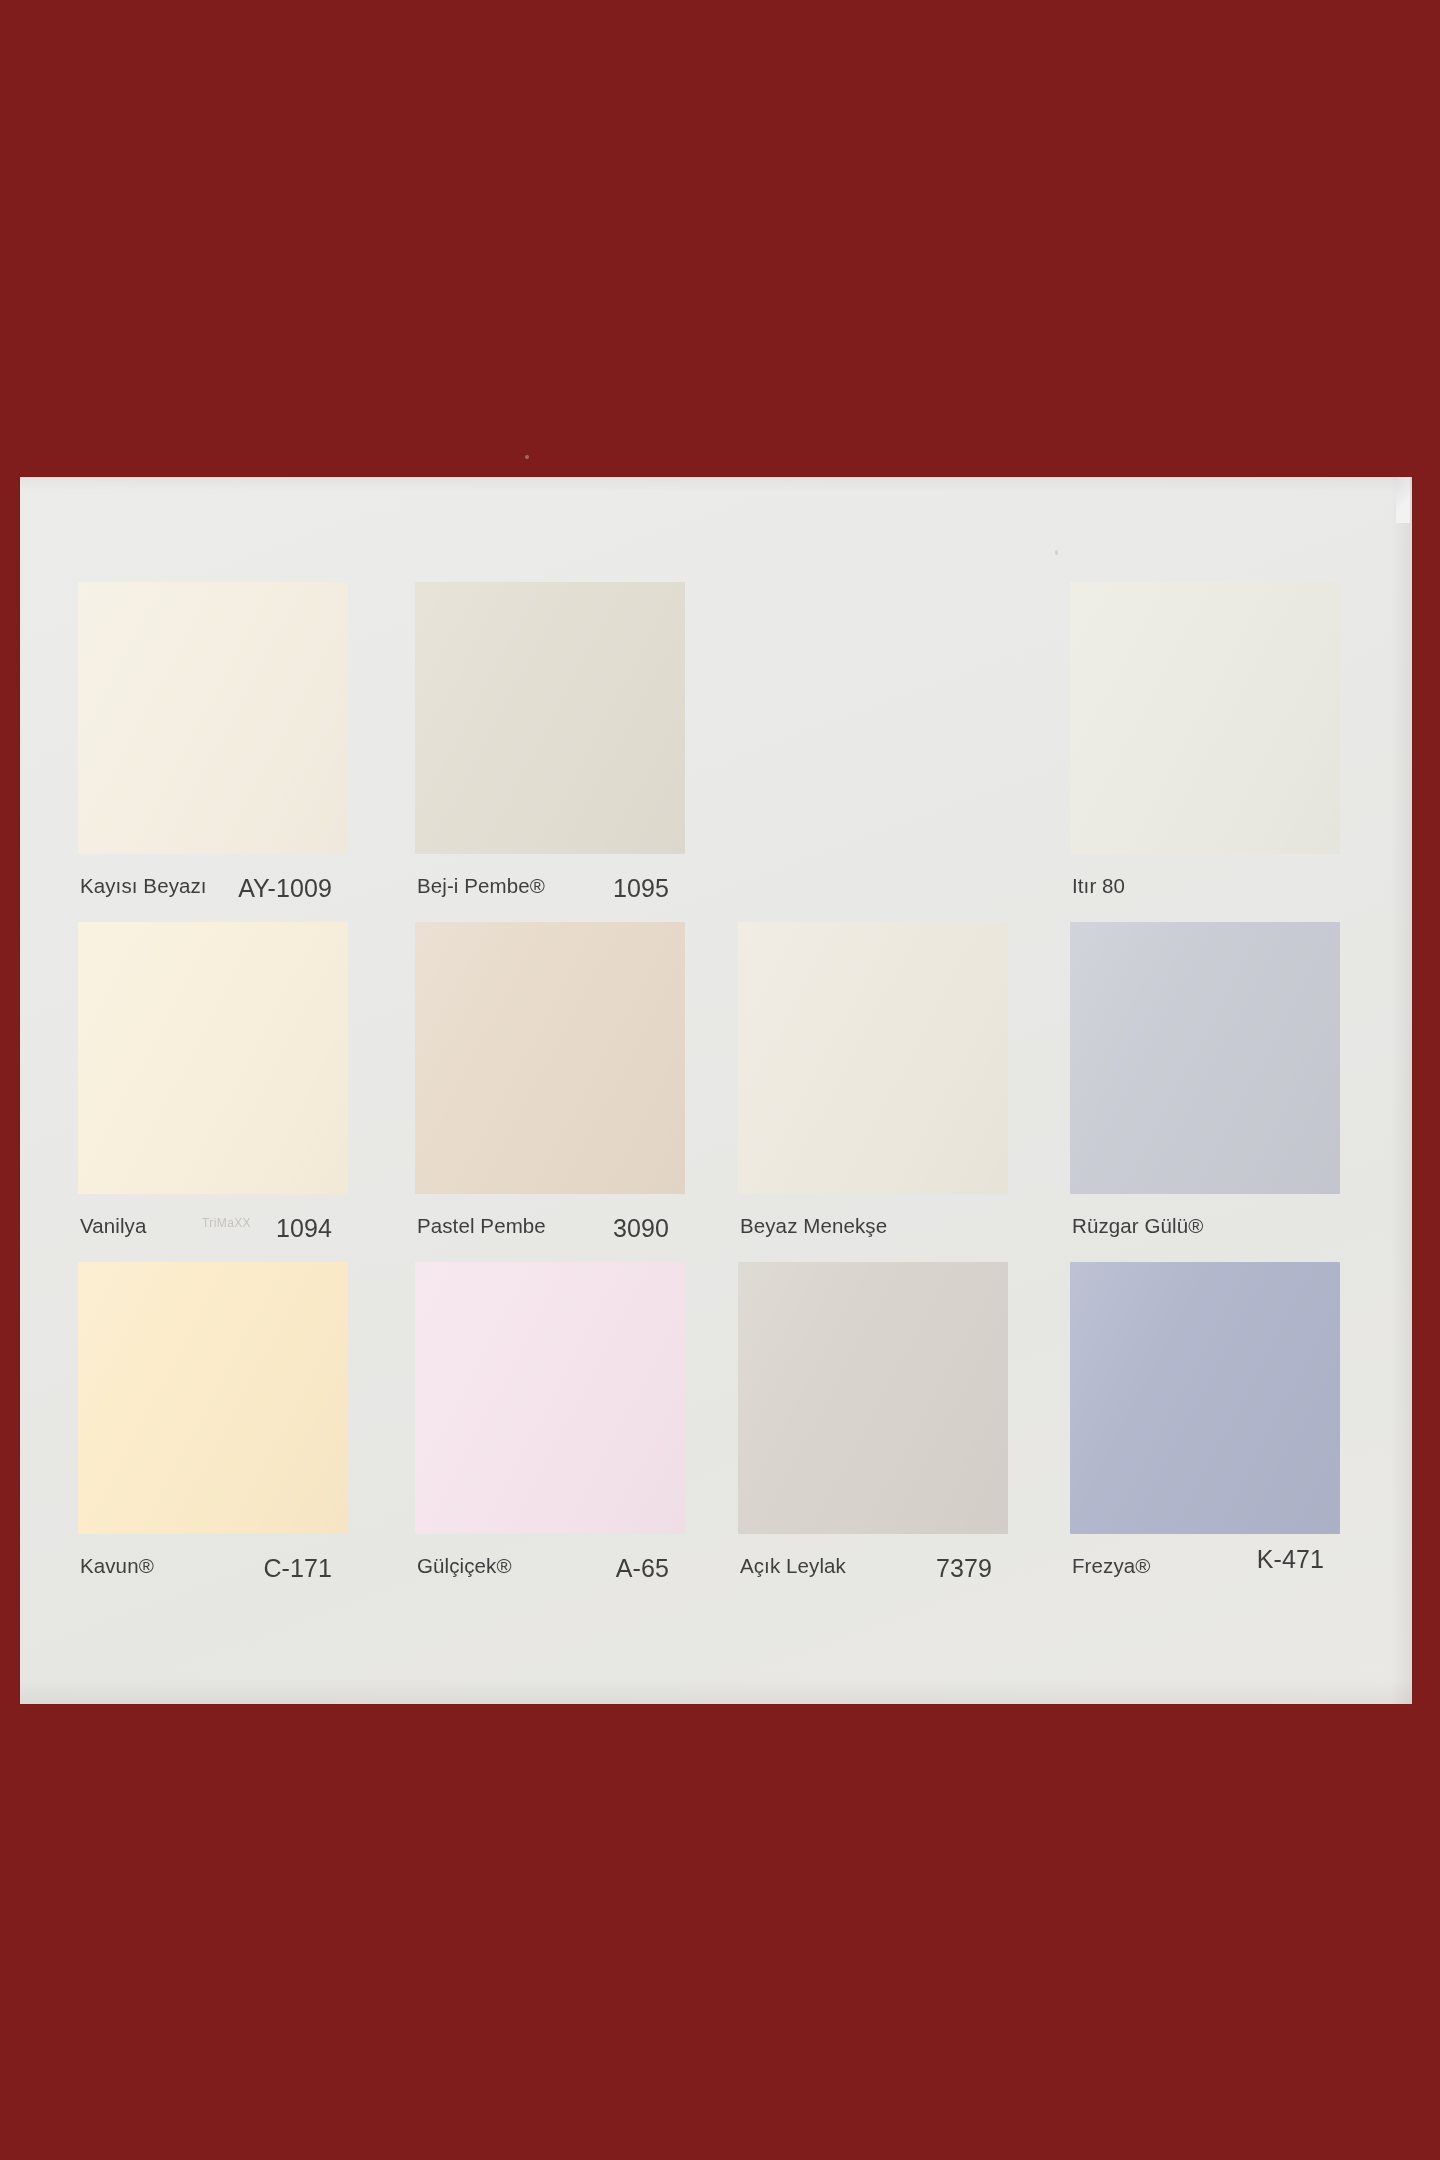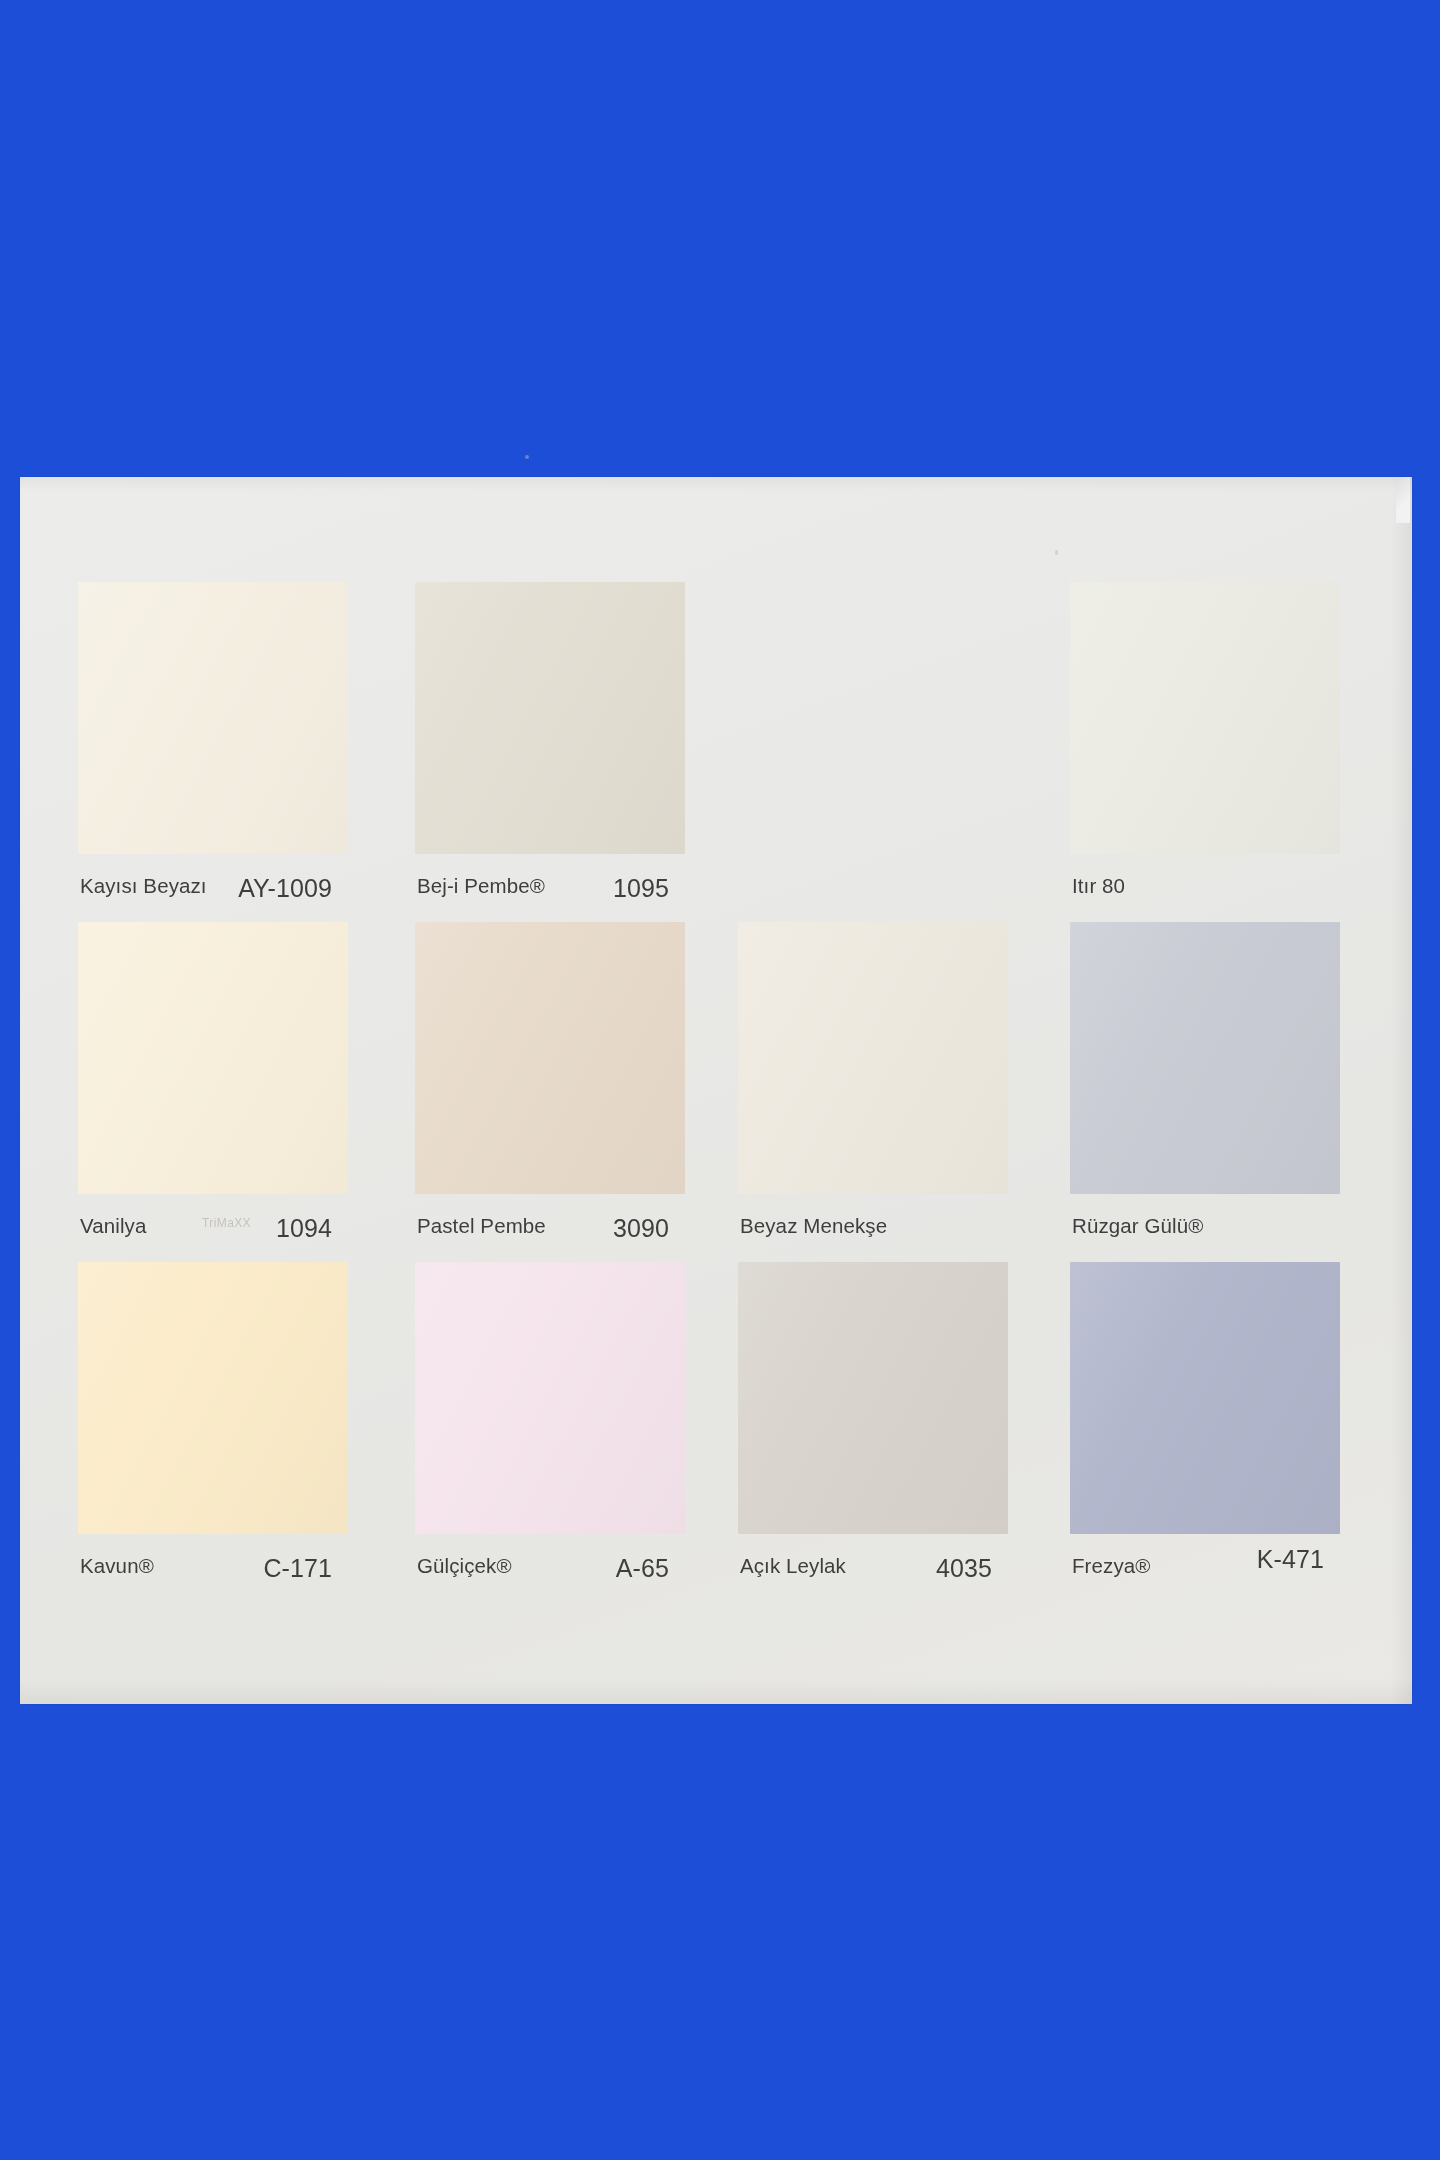--- a/index.html
+++ b/index.html
@@ -13,21 +13,21 @@
     font-family: "Liberation Sans", sans-serif;
     overflow: hidden;
   }
 
   
   #photo-plate {
     position: absolute;
     left: 0; top: 0;
     width: 1440px;
     height: 2160px;
-    background: #1d4ed8;
+    background: #7f1d1d;
   }
 
   
   #color-card {
     position: absolute;
     left: 20px;
     top: 477px;
     width: 1392px;
     height: 1227px;
     background: linear-gradient(160deg, #ececeb 0%, #e9e9e7 35%, #e6e6e3 70%, #eae9e5 100%);
@@ -255,21 +255,21 @@
           <div class="swatch-label">
             <span class="swatch-name">Gülçiçek®</span>
             <span class="swatch-code">A-65</span>
           </div>
         </div>
 
         <div class="swatch-cell c2">
           <div class="swatch-chip" style="background-color: rgb(216, 211, 204);"></div>
           <div class="swatch-label">
             <span class="swatch-name">Açık Leylak</span>
-            <span class="swatch-code">4035</span>
+            <span class="swatch-code">7379</span>
           </div>
         </div>
 
         <div class="swatch-cell c3">
           <div class="swatch-chip" style="background-color: rgb(177, 181, 203);"></div>
           <div class="swatch-label">
             <span class="swatch-name">Frezya®</span>
             <span class="swatch-code raised">K-471</span>
           </div>
         </div>

